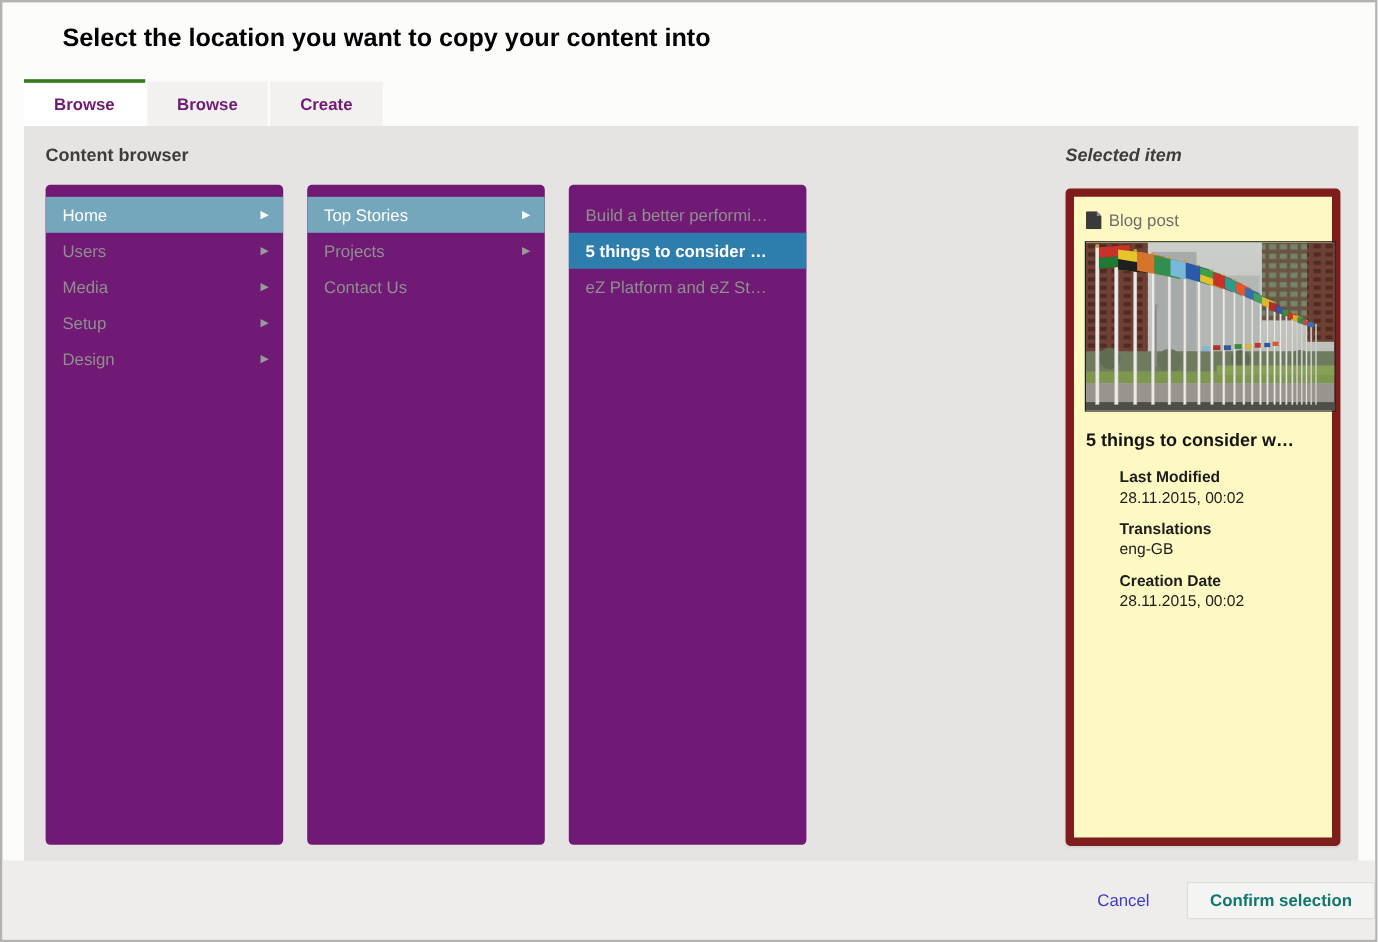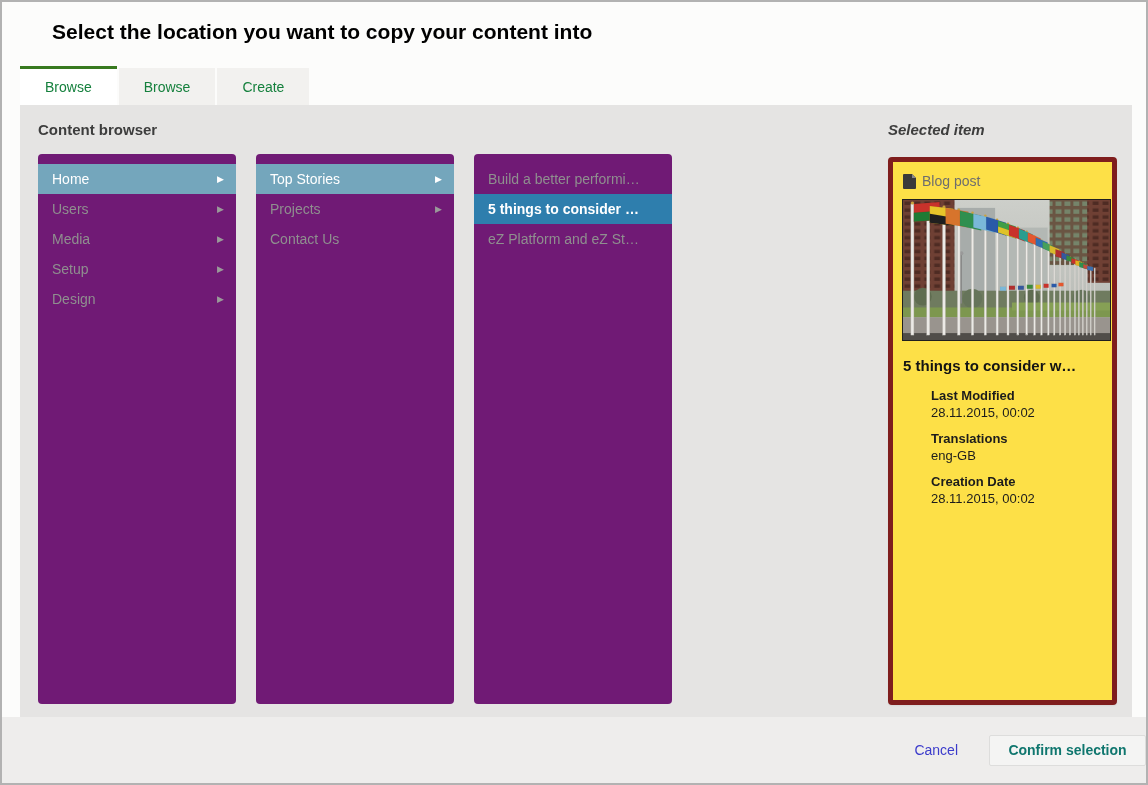--- a/index.html
+++ b/index.html
@@ -14,21 +14,21 @@
   
   .dialog-title{
     position:absolute; left:18px; top:18px;
     font-size:21px; font-weight:bold; color:#000;margin-left:32px;
   }
 
   
   .tabs{ position:absolute; left:18px; top:64px; display:flex; }
   .tab{
     height:39px; padding:0 25px; display:flex; align-items:center; justify-content:center;
-    font-size:14px; font-weight:normal; color:#15803d; cursor:pointer;
+    font-size:14px; font-weight:bold; color:#701a75; cursor:pointer;
     background:#f2f1ef; margin-right:2px; margin-top:2px; height:37px;
   }
   .tab.active{
     background:#ffffff; border-top:3px solid #37791f;
     margin-top:0; height:39px;
   }
 
   
   .browse-panel{
     position:absolute; left:18px; top:103px; width:1112px; height:615px;
@@ -50,21 +50,21 @@
     justify-content:space-between; font-size:14px; color:#8f8f8f; cursor:pointer;
   }
   .item .chev{ font-size:9px; color:#9a9a9a; line-height:1; }
   .item.path{ background:#74a6bc; color:#fff; }
   .item.path .chev{ color:#fff; }
   .item.selected{ background:#2e7ead; color:#fff; font-weight:bold; }
 
   
   .card{
     position:absolute; left:868px; top:52px; width:229px; height:548px;
-    background:#fde047; border:5px solid #7f1d1d; border-radius:4px;
+    background:#fef9c3; border:7px solid #7f1d1d; border-radius:4px;
     box-shadow:0 1px 2px rgba(0,0,0,0.06); padding:9px;
   }
   .ctype{ display:flex; align-items:center; gap:6px; font-size:14px; color:#6e6e6e; margin:2px 0 10px 1px; }
   .ctype svg{ display:block; }
   .photo{ width:209px; height:142px; border:1px solid #1f1f1f; display:block; }
   .card-title{ font-size:15px; font-weight:bold; color:#141414; margin:16px 0 14px 1px; }
   .meta{ margin-left:29px; }
   .meta-label{ font-size:13px; font-weight:bold; color:#1c1c1c; margin-bottom:2px; }
   .meta-value{ font-size:13px; color:#1c1c1c; margin-bottom:11px; }
 

